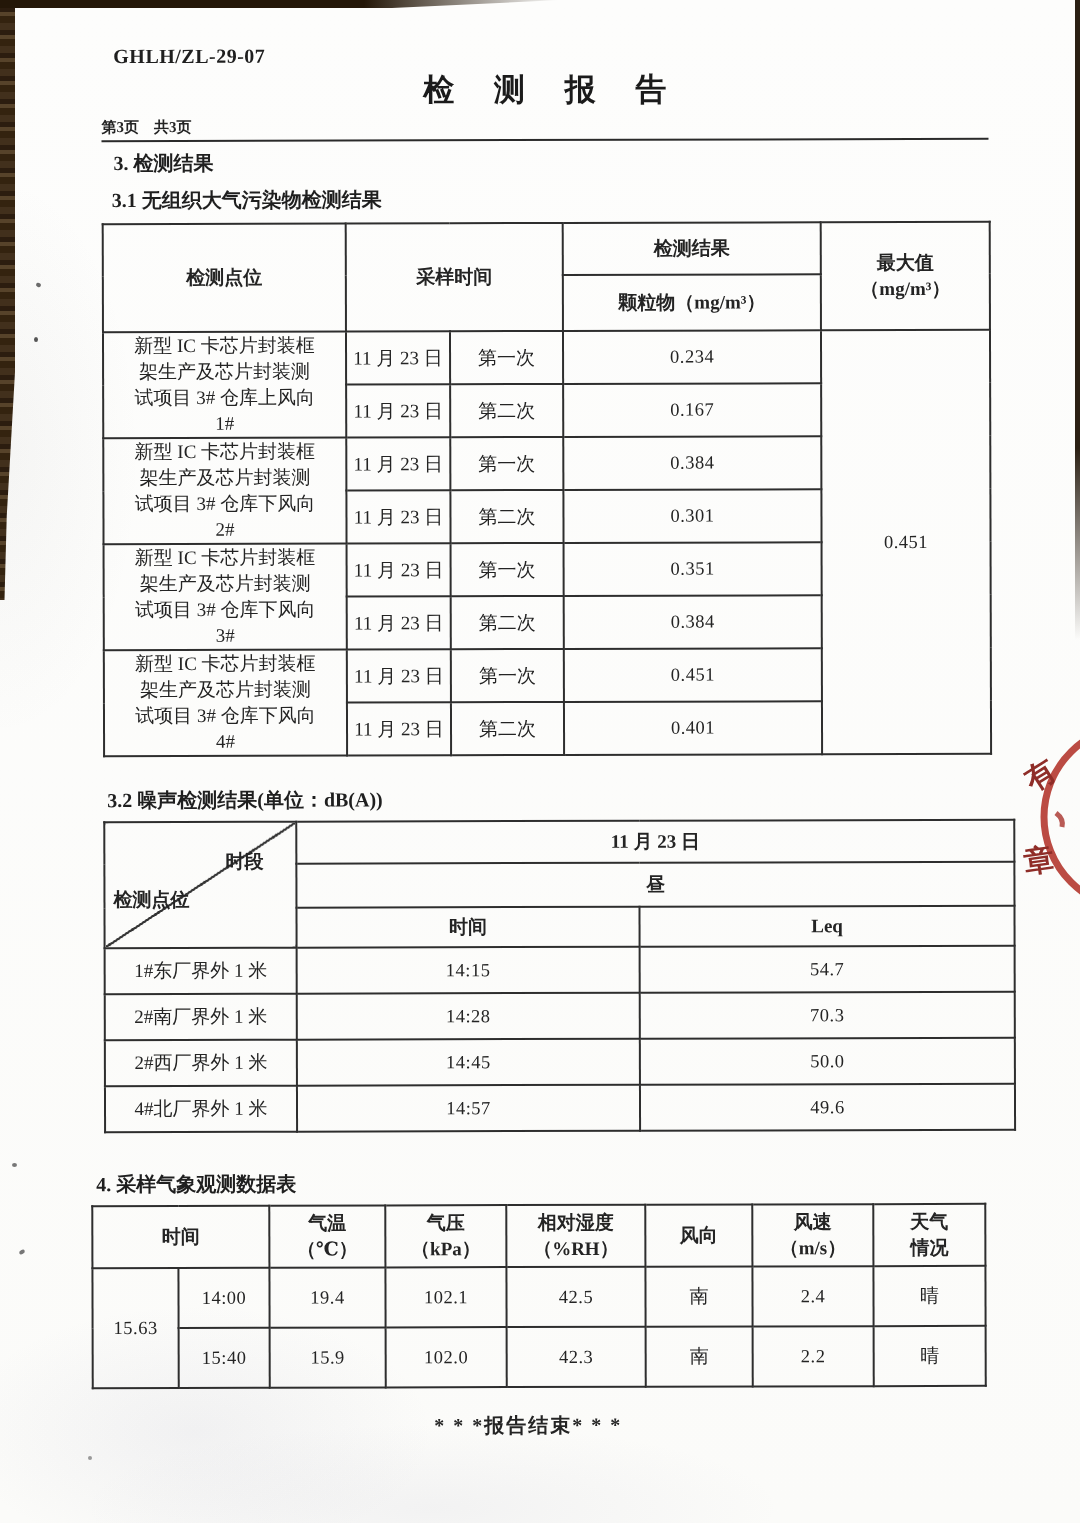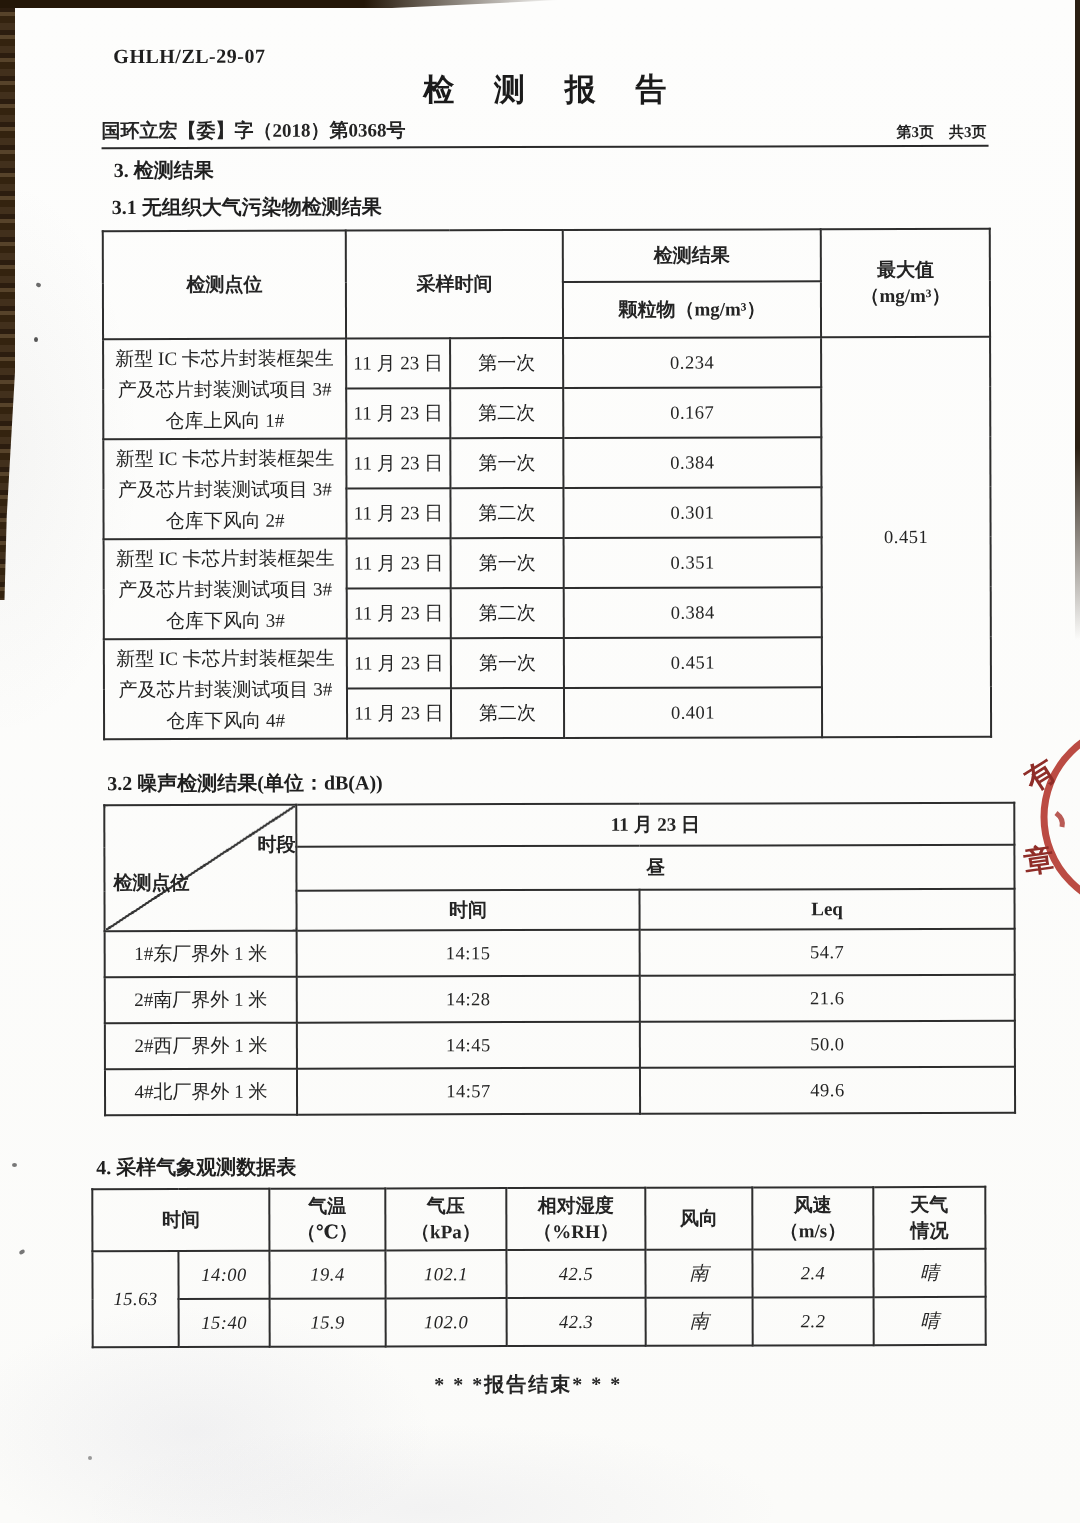--- a/index.html
+++ b/index.html
@@ -56,38 +56,38 @@
 
   table { border-collapse:collapse; table-layout:fixed; }
   td { border:2px solid #2e2e2e; text-align:center; vertical-align:middle; font-size:19px; padding:0 4px; }
   .th { font-weight:bold; }
 
   
   .t31 { width:887px; }
   .t31 .r-h1 td { height:52px; }
   .t31 .r-h2 td { height:56px;margin-left:16px; }
   .t31 .r-d td { height:50px; }
-  .t31 .cell-point { line-height:31px; padding:0 9px; font-size:19px; }
+  .t31 .cell-point { line-height:26px; padding:0 26px; font-size:19px; }
   .num { font-size:18.5px; letter-spacing:0.5px; }
 
   
   .t32 { width:910px; }
   .t32 .r-date td { height:42px; }
   .t32 .r-period td { height:44px; }
   .t32 .r-cols td { height:40px; }
   .t32 .r-d td { height:46px; }
   .corner-cell { position:relative; padding:0;
     background:linear-gradient(to bottom right, transparent 49.5%, #333 49.5%, #333 50.6%, transparent 50.6%); }
-  .corner-top { position:absolute; right:0; top:26px; font-weight:bold; font-size:19px; }
+  .corner-top { position:absolute; right:32px; top:26px; font-weight:bold; font-size:19px; }
   .corner-bottom { position:absolute; left:8px; bottom:34px; font-weight:bold; font-size:19px; }
 
   
   .t4 { width:893px; margin-left:-13px; }
   .t4 .r-h td { height:62px; line-height:26px; }
-  .t4 .r-d td { height:48px;font-style:italic; }
+  .t4 .r-d td { height:60px; }
 
   .footer-end { text-align:center; font-weight:bold; font-size:20px; letter-spacing:2px; margin-top:24px; padding-right:40px; }
 
   .stamp { position:absolute; right:0; top:735px; width:62px; height:170px; pointer-events:none; }
 </style>
 </head>
 <body>
 
 <div class="page">
 
@@ -106,21 +106,20 @@
     <text x="8" y="52" font-size="30" fill="#8f2d28" transform="rotate(-32 20 42)" font-weight="bold">有</text>
     <text x="6" y="136" font-size="30" fill="#8f2d28" transform="rotate(-8 18 126)" font-weight="bold">章</text>
   </svg>
 
   <div class="content">
 
     <div class="form-code">GHLH/ZL-29-07</div>
     <div class="report-title">检 测 报 告</div>
 
     <div class="doc-line">
-      <span class="doc-number">国环立宏【委】字（2018）第0368号</span>
       <span class="page-indicator">第3页　共3页</span>
     </div>
 
     <div class="sec-heading h-s3">3. 检测结果</div>
     <div class="sec-heading h-s31">3.1 无组织大气污染物检测结果</div>
 
     <table class="t31">
       <colgroup>
           <col style="width:243px">
           <col style="width:104px">
@@ -217,21 +216,21 @@
           <td class="th">Leq</td>
         </tr>
         <tr class="r-d">
           <td>1#东厂界外 1 米</td>
           <td class="num">14:15</td>
           <td class="num">54.7</td>
         </tr>
         <tr class="r-d">
           <td>2#南厂界外 1 米</td>
           <td class="num">14:28</td>
-          <td class="num">21.6</td>
+          <td class="num">70.3</td>
         </tr>
         <tr class="r-d">
           <td>2#西厂界外 1 米</td>
           <td class="num">14:45</td>
           <td class="num">50.0</td>
         </tr>
         <tr class="r-d">
           <td>4#北厂界外 1 米</td>
           <td class="num">14:57</td>
           <td class="num">49.6</td>

